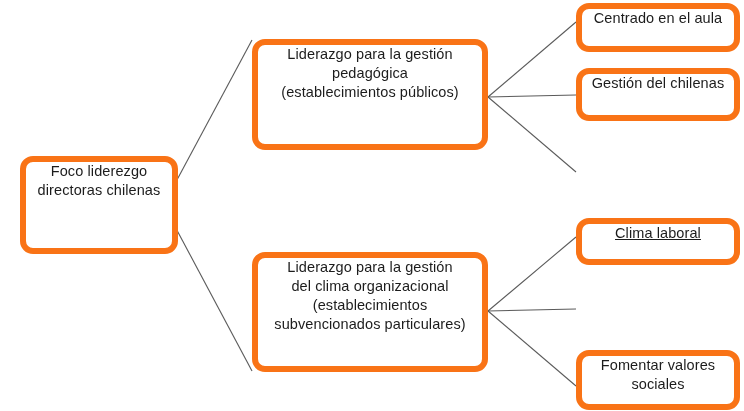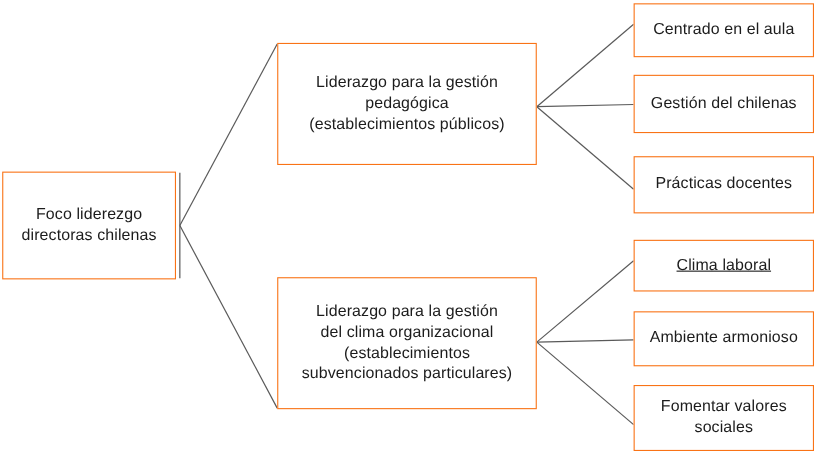--- a/index.html
+++ b/index.html
@@ -22,41 +22,41 @@
     position: absolute;
     left: 0;
     top: 0;
     width: 744px;
     height: 411px;
     pointer-events: none;
   }
   .node {
     position: absolute;
     box-sizing: border-box;
-    border: 1px solid #f97316;
-    border-radius: 0;
+    border: 6px solid #f97316;
+    border-radius: 13px;
     background: #ffffff;
     display: flex;
-    align-items: center;
+    align-items: flex-start;
     justify-content: center;
     text-align: center;
     color: #1c1c1c;
     line-height: 1.32;
     letter-spacing: 0.1px;
   }
   .node .node-label {
     display: block;
     width: 100%;
     padding: 0 6px;
     box-sizing: border-box;
     white-space: pre-line;
   }
   
   #node-root {
-    left: 2px;
+    left: 20px;
     top: 156px;
     width: 158px;
     height: 98px;
     font-size: 14.5px;
   }
   
   #node-branch-pedagogica {
     left: 252px;
     top: 39px;
     width: 236px;
@@ -126,30 +126,24 @@
   </div>
 
   <div class="node leaf" id="node-leaf-centrado-aula">
     <span class="node-label">Centrado en el aula</span>
   </div>
 
   <div class="node leaf" id="node-leaf-gestion-programa">
     <span class="node-label">Gestión del chilenas</span>
   </div>
 
-  <div class="node leaf" id="node-leaf-practicas-docentes">
-    <span class="node-label">Prácticas docentes</span>
-  </div>
 
   <div class="node leaf" id="node-leaf-clima-laboral">
     <span class="node-label">Clima laboral</span>
   </div>
 
-  <div class="node leaf" id="node-leaf-ambiente-armonioso">
-    <span class="node-label">Ambiente armonioso</span>
-  </div>
 
   <div class="node leaf" id="node-leaf-fomentar-valores">
     <span class="node-label">Fomentar valores
 sociales</span>
   </div>
 
 </div>
 
 </body></html>

